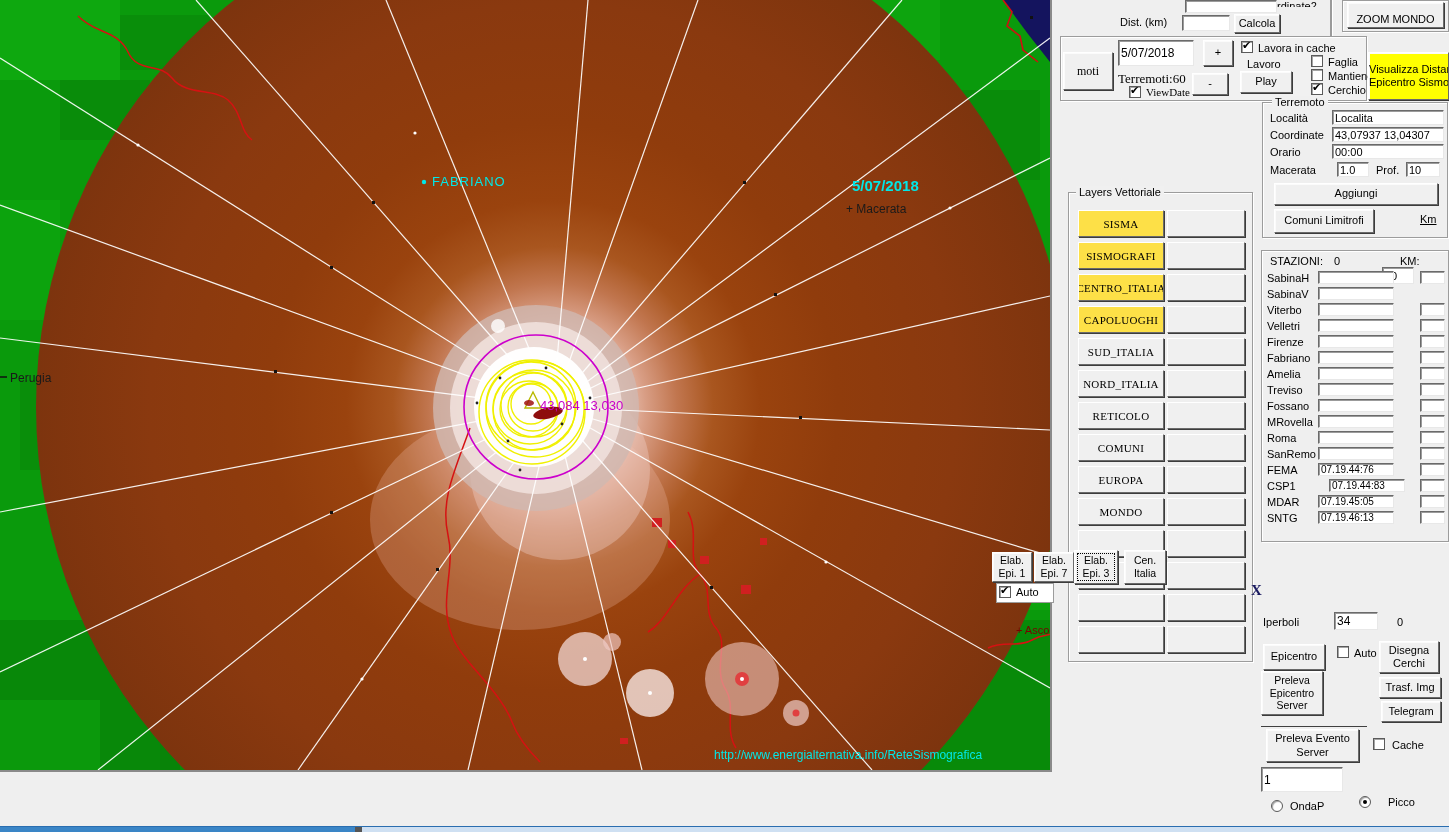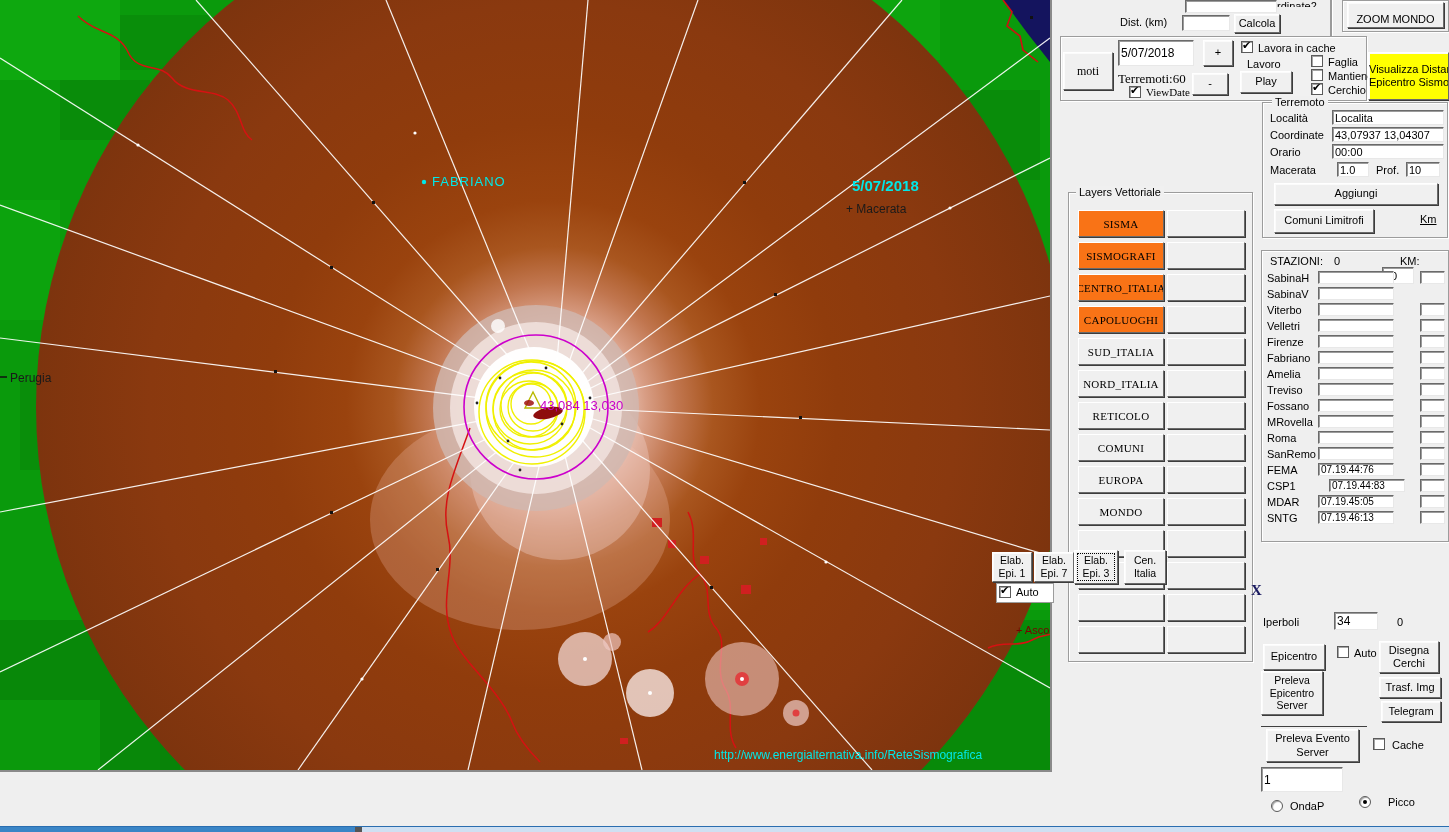--- a/index.html
+++ b/index.html
@@ -18,21 +18,21 @@
   .gtitle{position:absolute;background:#f0f0f0;font-size:11px;padding:0 3px;white-space:nowrap;z-index:3;}
   .cbx{position:absolute;width:12px;height:12px;background:#fff;border:1px solid #5a5a5a;
        box-shadow:inset 1px 1px 0 #a5a5a5;box-sizing:border-box;}
   .cbx.on::before{content:"✔";position:absolute;top:-3px;left:0;font-size:11px;color:#000;}
   .rad{position:absolute;width:12px;height:12px;border-radius:50%;background:#fff;border:1px solid #5a5a5a;
        box-shadow:inset 1px 1px 1px #a5a5a5;box-sizing:border-box;}
   .rad.on::before{content:"";position:absolute;left:3px;top:3px;width:4px;height:4px;border-radius:50%;background:#000;}
   .layerbtn{position:absolute;width:86px;height:27px;background:#f0f0f0;border:1px solid;border-color:#fff #6a6a6a #6a6a6a #fff;
        box-shadow:1px 1px 0 #3c3c3c;display:flex;align-items:center;justify-content:center;
        font:11px "Liberation Serif",serif;letter-spacing:.3px;box-sizing:border-box;overflow:hidden;white-space:nowrap;}
-  .layerbtn.on{background:#f97316;}
+  .layerbtn.on{background:#fde047;}
   .cell{position:absolute;width:78px;height:27px;background:#f0f0f0;border:1px solid;border-color:#fff #6a6a6a #6a6a6a #fff;
        box-shadow:1px 1px 0 #3c3c3c;box-sizing:border-box;}
   .vsep{position:absolute;width:2px;background:#9a9a9a;border-right:1px solid #fff;}
   .mapwrap{position:absolute;left:0;top:0;width:1050px;height:770px;border-right:2px solid #8a8a8a;border-bottom:2px solid #8a8a8a;box-sizing:content-box;}
   .bstrip{position:absolute;left:0;top:826px;width:1449px;height:6px;background:#cfe0f2;border-top:1px solid #2a6eb0;}
   .bstrip .seg{position:absolute;left:0;top:0;width:355px;height:6px;background:#3a85c6;}
   .bstrip .knob{position:absolute;left:355px;top:0;width:7px;height:6px;background:#555;}
 </style>
 </head>
 <body>

